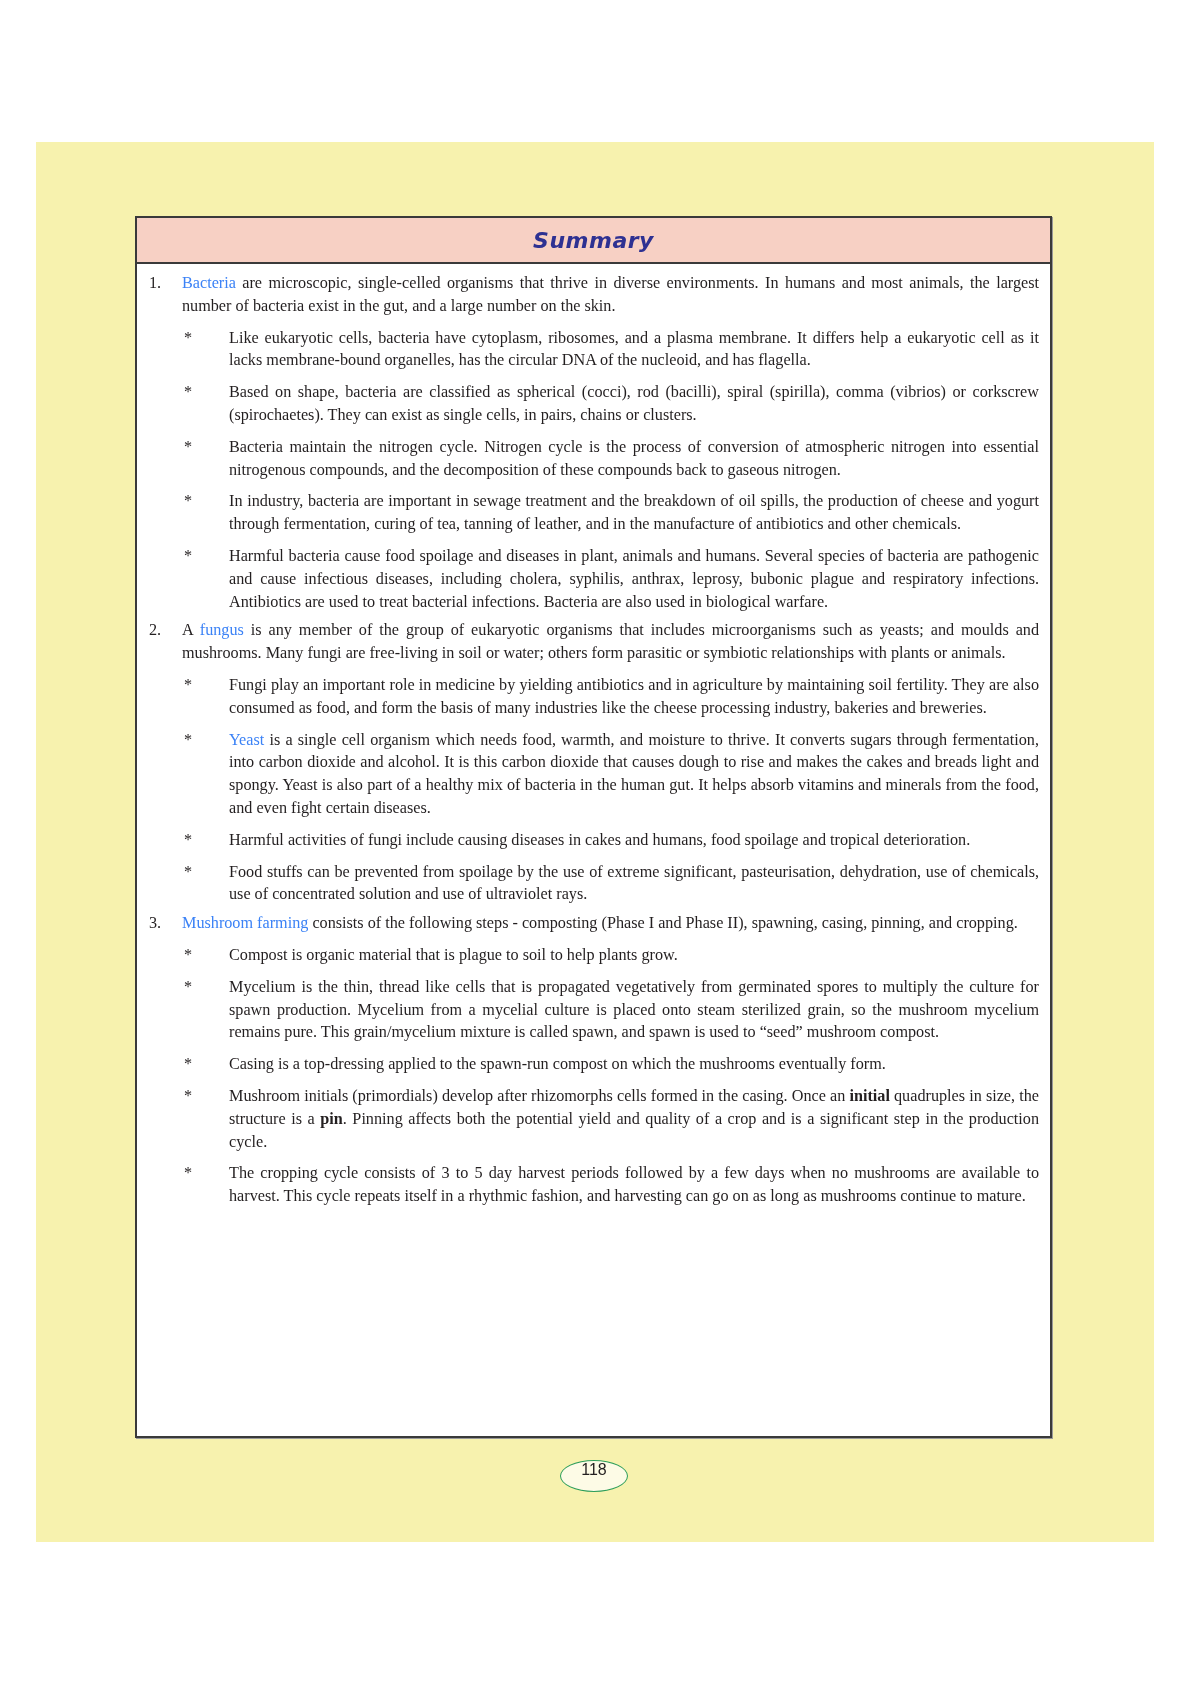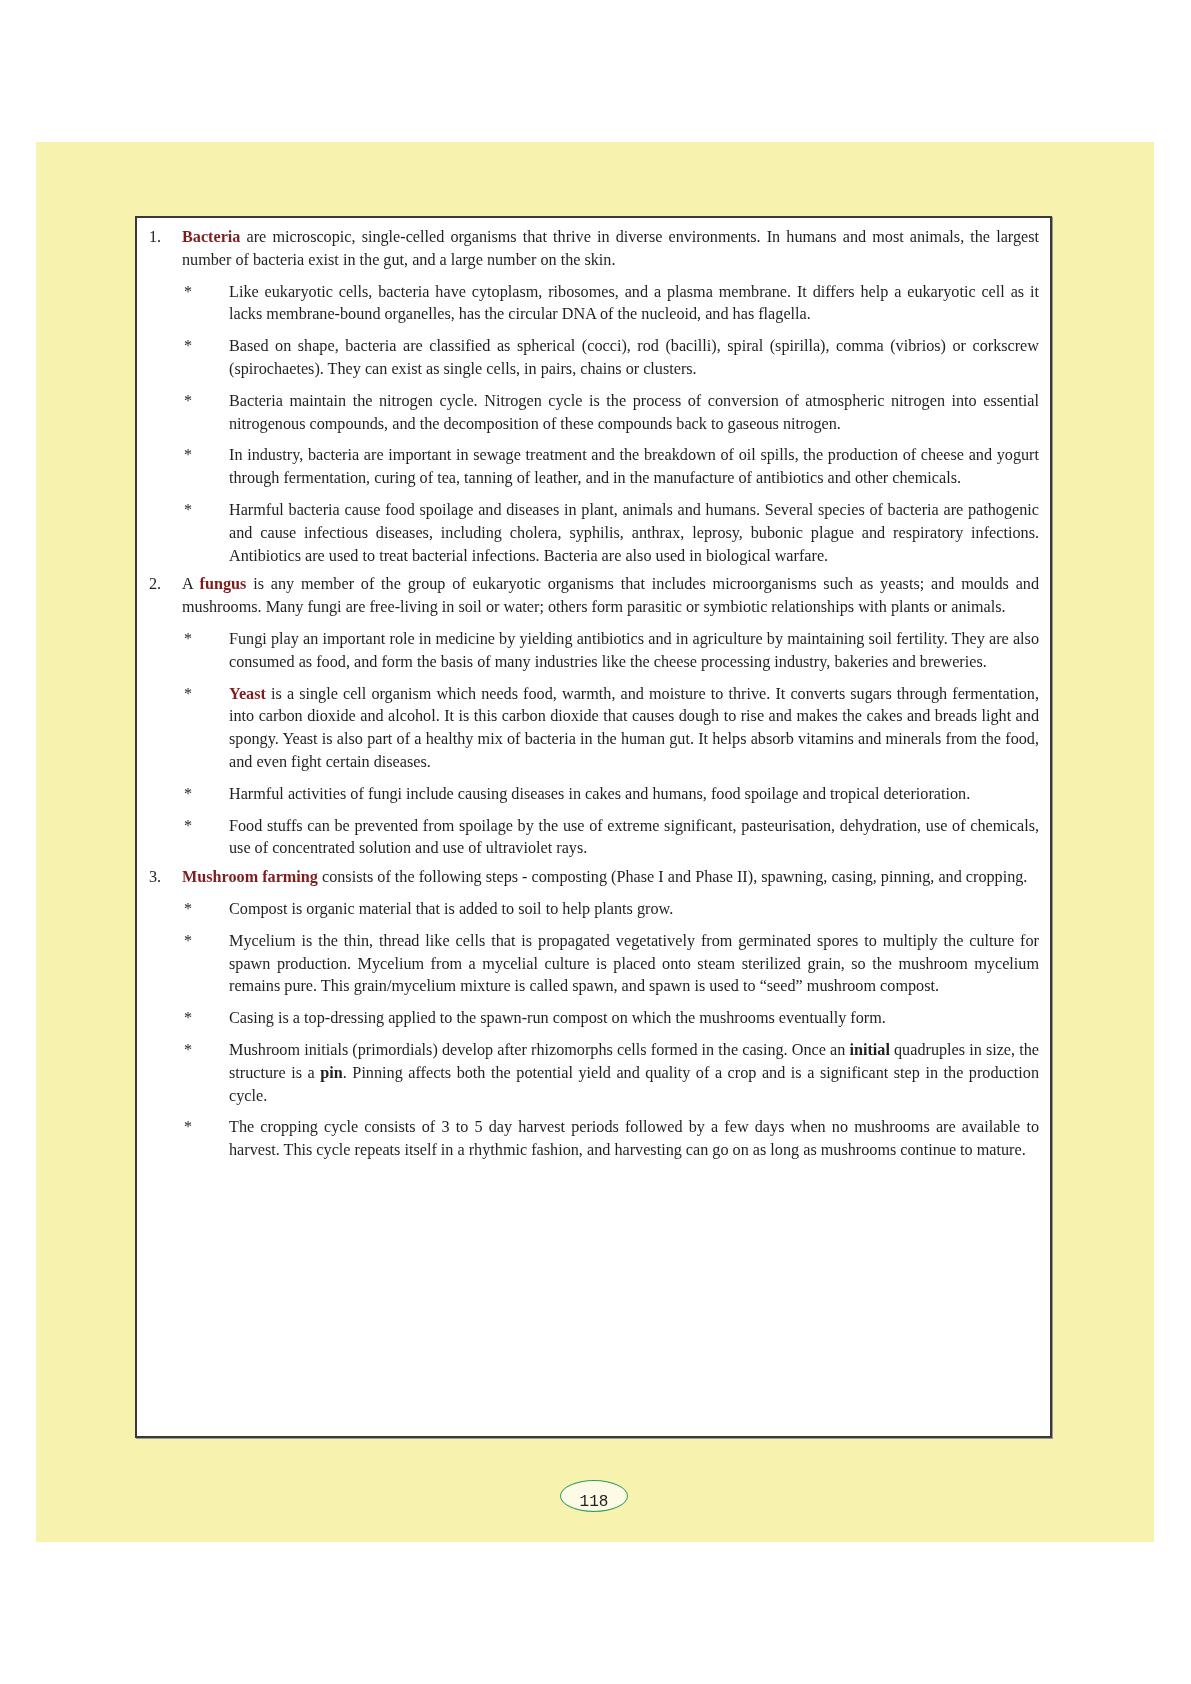--- a/index.html
+++ b/index.html
@@ -8,30 +8,33 @@
   .box { position:absolute; left:135px; top:216px; width:917px; height:1222px; background:#ffffff; border:2px solid #3a3a3a; box-shadow:1px 1px 0 #999; box-sizing:border-box; }
   .box-header { height:44px; background:#f7d0c4; border-bottom:2px solid #3a3a3a; display:flex; align-items:center; justify-content:center; }
   .box-title { font-family:"DejaVu Sans", sans-serif; font-size:22px; font-weight:bold; color:#2e3192; font-style:italic; letter-spacing:0.5px; }
   .content { padding:8px 11px 0 12px; font-size:16.2px; line-height:22.8px; text-align:justify; }
   .item { display:flex; margin-bottom:7px; }
   .num { width:33px; flex:none; }
   .itext { flex:1; }
   .sub { display:flex; margin-top:9px; margin-left:33px; margin-bottom:0; }
   .star { width:45px; flex:none; padding-left:2px; }
   .stext { flex:1; }
-  .hl { color:#7f1d1d; font-weight:bold; }
+  .hl { color:#3b82f6; font-weight:normal; }
   .b { font-weight:bold; }
-  .page-num { position:absolute; left:560px; top:1460px; width:68px; height:32px; border:1.5px solid #2e9e5a; border-radius:50%; background:#fdfbe6; display:flex; align-items:flex-end; justify-content:center; font-family:Liberation Mono, monospace; font-size:16px; color:#231f20; box-sizing:border-box;margin-top:20px; }
+  .page-num { position:absolute; left:560px; top:1460px; width:68px; height:32px; border:1.5px solid #2e9e5a; border-radius:50%; background:#fdfbe6; display:flex; align-items:flex-start; justify-content:center; font-family:Liberation Sans, sans-serif; font-size:16px; color:#231f20; box-sizing:border-box; }
 </style>
 </head>
 <body>
 
 <div class="panel"></div>
 
 <div class="box">
+  <div class="box-header">
+    <span class="box-title">Summary</span>
+  </div>
   <div class="content">
 
     <div class="item">
       <span class="num">1.</span>
       <div class="itext">
         <div><span class="hl">Bacteria</span><span> are microscopic, single-celled organisms that thrive in diverse environments. In humans and most animals, the largest number of bacteria exist in the gut, and a large number on the skin.</span></div>
       </div>
     </div>
     <div class="sub">
         <span class="star">*</span>
@@ -78,21 +81,21 @@
       </div>
 
     <div class="item">
       <span class="num">3.</span>
       <div class="itext">
         <div><span class="hl">Mushroom farming</span><span> consists of the following steps - composting (Phase I and Phase II), spawning, casing, pinning, and cropping.</span></div>
       </div>
     </div>
     <div class="sub">
         <span class="star">*</span>
-        <span class="stext">Compost is organic material that is added to soil to help plants grow.</span>
+        <span class="stext">Compost is organic material that is plague to soil to help plants grow.</span>
       </div>
     <div class="sub">
         <span class="star">*</span>
         <span class="stext">Mycelium is the thin, thread like cells that is propagated vegetatively from germinated spores to multiply the culture for spawn production. Mycelium from a mycelial culture is placed onto steam sterilized grain, so the mushroom mycelium remains pure. This grain/mycelium mixture is called spawn, and spawn is used to “seed” mushroom compost.</span>
       </div>
     <div class="sub">
         <span class="star">*</span>
         <span class="stext">Casing is a top-dressing applied to the spawn-run compost on which the mushrooms eventually form.</span>
       </div>
     <div class="sub">

